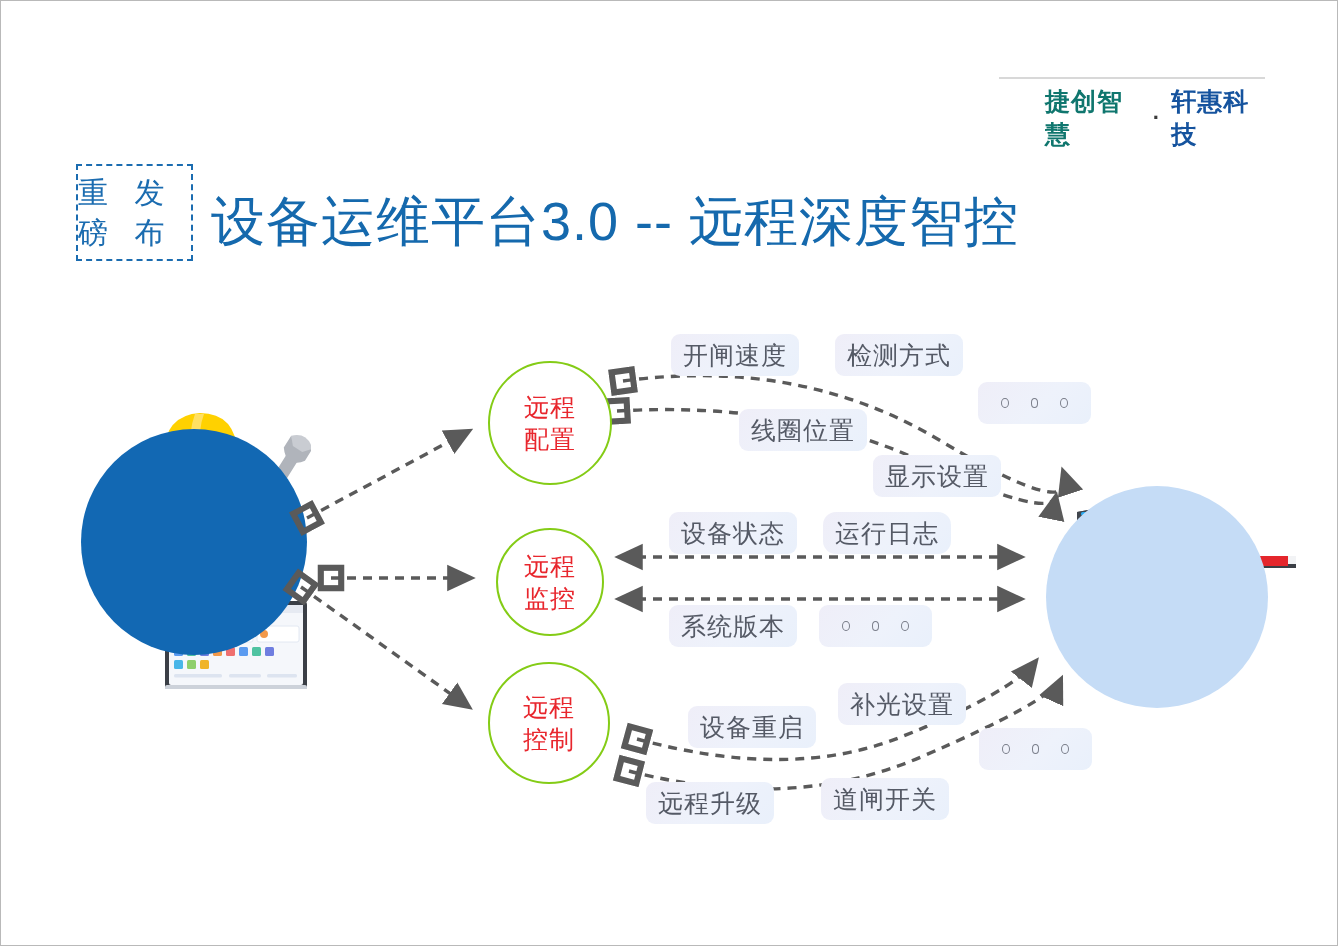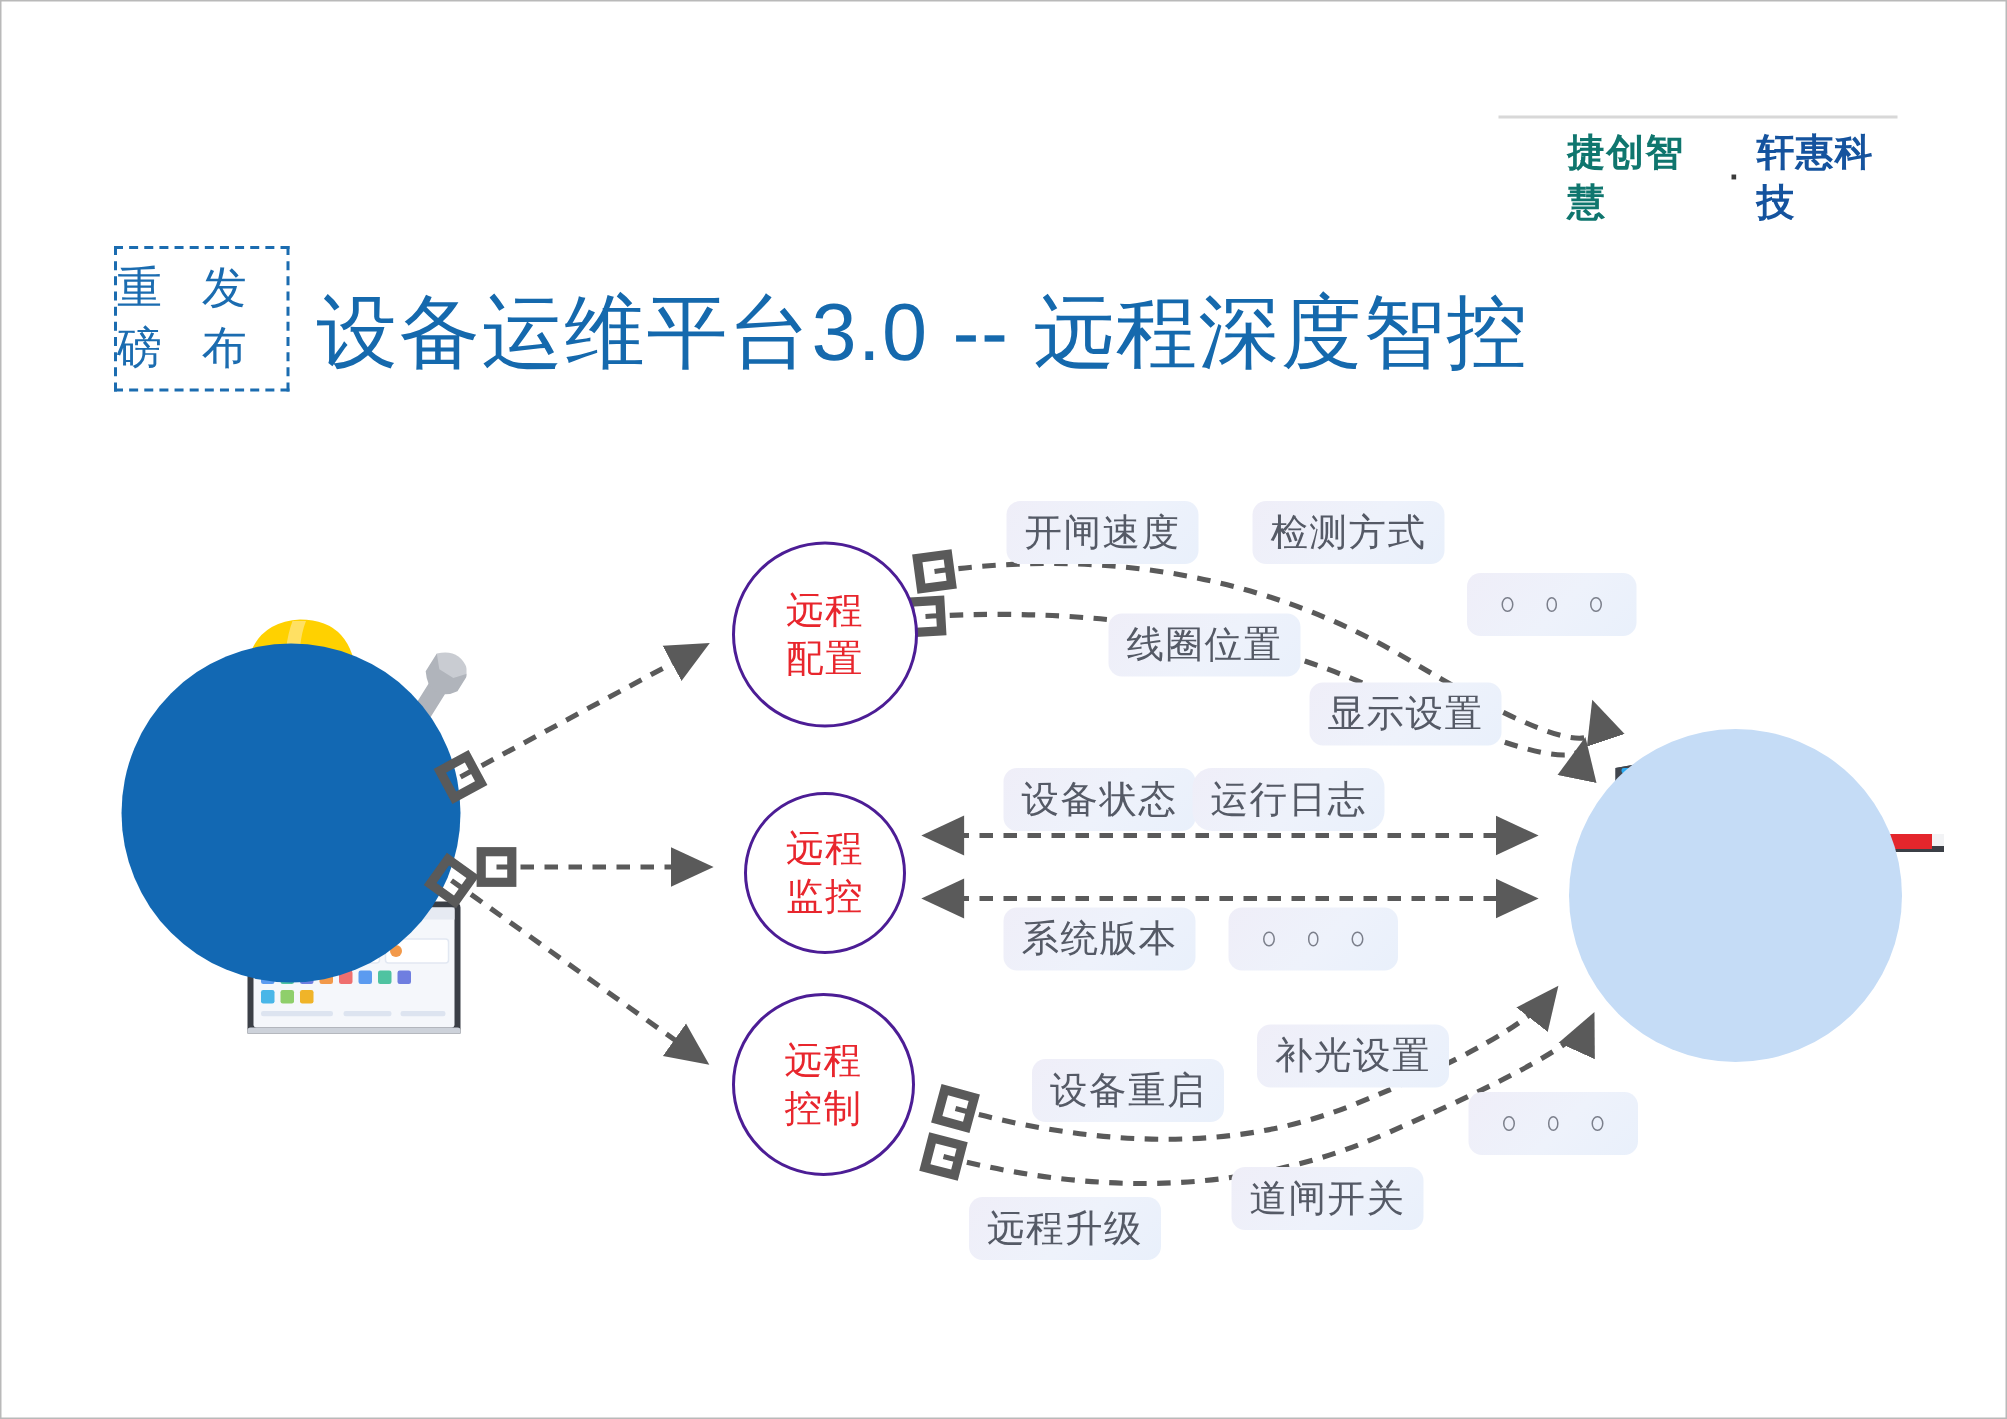--- a/index.html
+++ b/index.html
@@ -54,21 +54,21 @@
 
   
   #tech{position:absolute;left:78px;top:388px;width:232px;height:300px;}
   .tech-circle{
     position:absolute;left:2px;top:40px;width:226px;height:226px;border-radius:50%;
     background:#1268b3;
   }
 
   
   .node{
-    position:absolute;border:2px solid #4c1d95;border-radius:50%;
+    position:absolute;border:2px solid #84cc16;border-radius:50%;
     background:#fff;
     display:flex;flex-direction:column;align-items:center;justify-content:center;
     color:#e8262d;font-size:25px;font-weight:500;line-height:1.3;letter-spacing:1px;
   }
   #node-0{left:487px;top:360px;width:120px;height:120px;}
   #node-1{left:495px;top:527px;width:104px;height:104px;}
   #node-2{left:487px;top:661px;width:118px;height:118px;}
 
   
   .chip{
@@ -267,39 +267,39 @@
     </div>
   <div class="chip dots" style="left:977px;top:381px;width:113px;">
     <span class="dot-ring"></span>
       <span class="dot-ring"></span>
       <span class="dot-ring"></span>
   </div>
 
   <div class="chip" style="left:668px;top:511px;">
       <span>设备状态</span>
     </div>
-  <div class="chip" style="left:794px;top:511px;border-radius:13px;">
+  <div class="chip" style="left:822px;top:511px;border-radius:13px;">
       <span>运行日志</span>
     </div>
   <div class="chip" style="left:668px;top:604px;">
       <span>系统版本</span>
     </div>
   <div class="chip dots" style="left:818px;top:604px;width:113px;">
     <span class="dot-ring"></span>
       <span class="dot-ring"></span>
       <span class="dot-ring"></span>
   </div>
 
   <div class="chip" style="left:687px;top:705px;">
       <span>设备重启</span>
     </div>
   <div class="chip" style="left:837px;top:682px;">
       <span>补光设置</span>
     </div>
-  <div class="chip" style="left:645px;top:781px;margin-top:16px;">
+  <div class="chip" style="left:645px;top:781px;">
       <span>远程升级</span>
     </div>
   <div class="chip" style="left:820px;top:777px;">
       <span>道闸开关</span>
     </div>
   <div class="chip dots" style="left:978px;top:727px;width:113px;">
     <span class="dot-ring"></span>
       <span class="dot-ring"></span>
       <span class="dot-ring"></span>
   </div>

